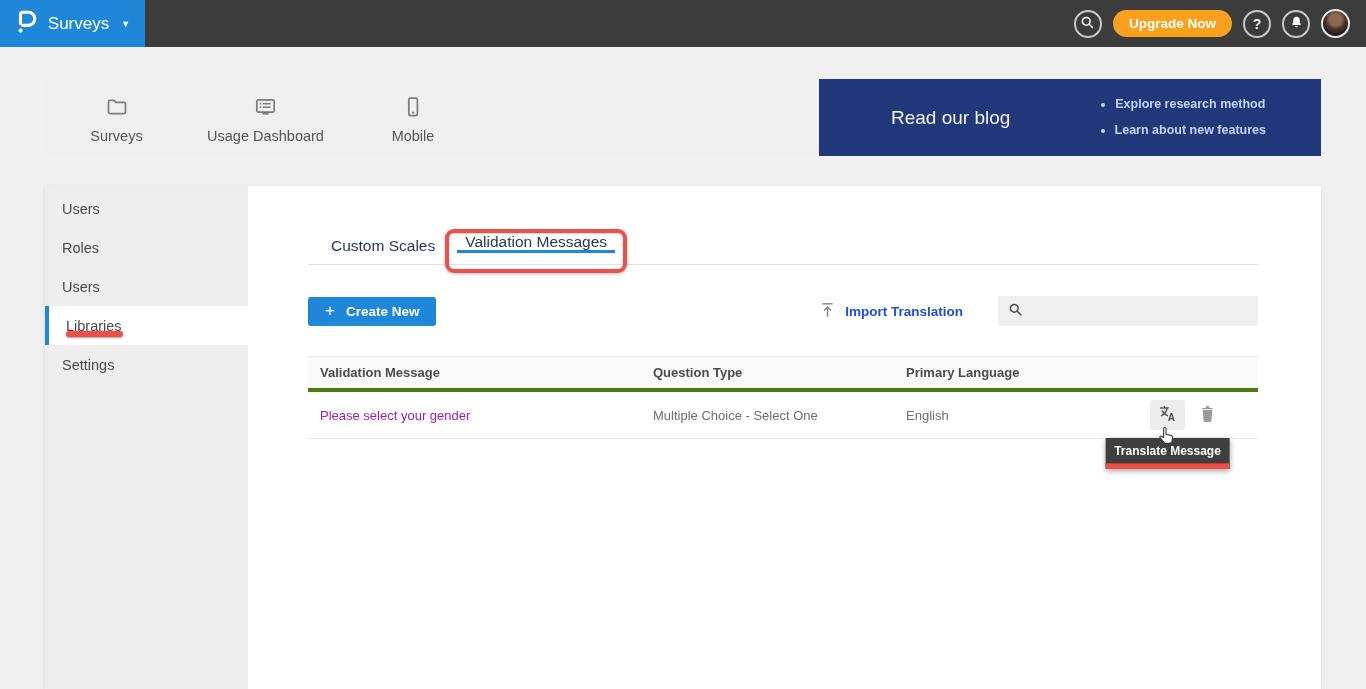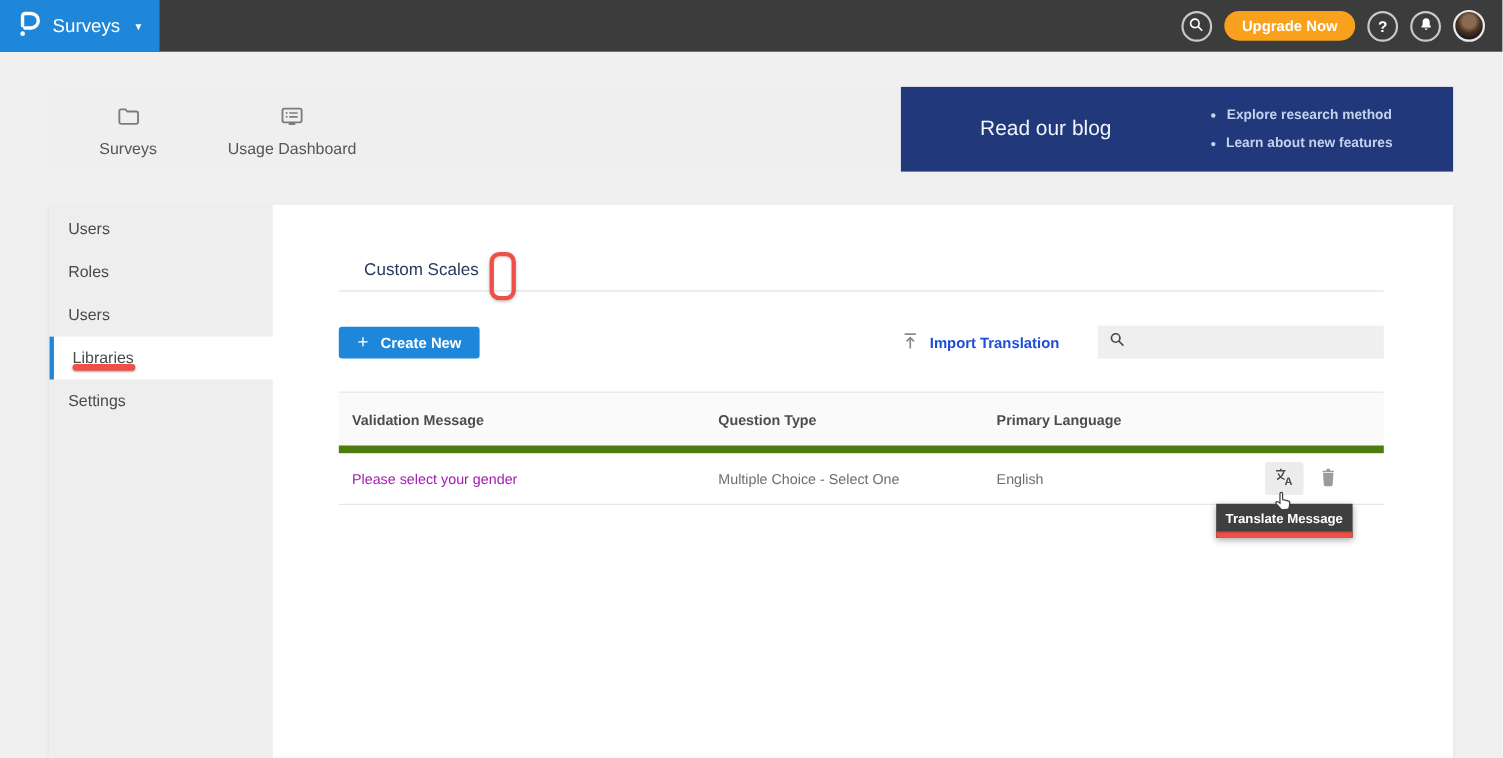--- a/index.html
+++ b/index.html
@@ -52,21 +52,21 @@
   .annot-box { position:absolute; left:-12px; right:-12px; top:-4px; bottom:-9px; border:4px solid #ee5048; border-radius:9px; box-shadow:0 1px 3px rgba(60,60,60,.35), inset 0 1px 2px rgba(60,60,60,.2); pointer-events:none; }
 
   .toolbar { margin-top:31px; display:flex; align-items:center; }
   .create-btn { height:29px; background:#1e87d9; color:#fff; border:none; border-radius:3px; font-size:13.5px; font-weight:bold; display:flex; align-items:center; gap:11px; padding:0 17px; cursor:pointer; font-family:inherit; }
   .plus-glyph { font-size:17px; font-weight:normal; margin-top:-1px; }
   .import-link { margin-left:auto; display:flex; align-items:center; gap:9px; color:#1d4ed8; font-size:13.5px; font-weight:bold; cursor:pointer; }
   .searchbox { width:260px; height:30px; background:#efeff0; margin-left:35px; display:flex; align-items:center; padding-left:10px; gap:7px; }
   .searchbox input { border:none; background:transparent; outline:none; flex:1; height:100%; font-family:inherit; font-size:13px; color:#444; }
 
   .table { margin-top:30px; }
-  .thead { display:flex; height:56px; align-items:center; background:#fafafa; border-top:1px solid #e5e5e6; border-bottom:7px solid #4d7c0f; font-size:13px; font-weight:bold; color:#4c4c4c; }
+  .thead { display:flex; height:36px; align-items:center; background:#fafafa; border-top:1px solid #e5e5e6; border-bottom:4px solid #4d7c0f; font-size:13px; font-weight:bold; color:#4c4c4c; }
   .trow  { display:flex; height:47px; align-items:center; border-bottom:1px solid #e5e5e6; font-size:13px; color:#6e6e6e; }
   .col-msg { width:345px; padding-left:12px; }
   .col-type { width:253px; }
   .col-lang { flex:1; }
   .col-actions { width:108px; display:flex; align-items:center; gap:14px; }
   .msg-link { color:#a21caf; cursor:pointer; }
 
   .translate-btn { width:35px; height:30px; background:#ececed; border:none; border-radius:3px; display:flex; align-items:center; justify-content:center; position:relative; cursor:pointer; }
   .trash-btn { background:none; border:none; cursor:pointer; display:flex; padding:0; }
 
@@ -134,20 +134,29 @@
           <circle cx="7.6" cy="8.7" r=".9" fill="#7c7c7c"></circle>
             <line x1="10" y1="8.7" x2="17.6" y2="8.7" stroke="#7c7c7c" stroke-width="1.5"></line>
           <circle cx="7.6" cy="12.2" r=".9" fill="#7c7c7c"></circle>
             <line x1="10" y1="12.2" x2="17.6" y2="12.2" stroke="#7c7c7c" stroke-width="1.5"></line>
           <rect x="9.5" y="17.2" width="6" height="2.4" fill="#7c7c7c"></rect>
         </svg>
       </span>
       <span>Usage Dashboard</span>
     </div>
 
+    <div class="nav-tab">
+      <span>
+        <svg width="24" height="24" viewBox="0 0 24 24">
+          <rect x="7.8" y="3.2" width="8.6" height="17.4" rx="2" fill="none" stroke="#7c7c7c" stroke-width="1.7"></rect>
+          <rect x="10.9" y="16.8" width="2.4" height="1.6" fill="#7c7c7c"></rect>
+        </svg>
+      </span>
+      <span>Mobile</span>
+    </div>
   </nav>
 
   <aside class="banner">
     <span class="banner-title">Read our blog</span>
     <ul class="banner-list">
       <li>Explore research method</li>
       <li>Learn about new features</li>
     </ul>
   </aside>
 </div>
@@ -171,20 +180,21 @@
     <div class="side-item">
         <span>Settings</span>
       </div>
   </nav>
 
   <section class="content">
 
     <div class="content-tabs">
       <span class="content-tab">Custom Scales</span>
       <span class="tabwrap">
+        <span class="content-tab">Validation Messages</span>
         <span class="annot-box"></span>
       </span>
     </div>
 
     <div class="toolbar">
       <button class="create-btn">
         <span class="plus-glyph">+</span>
         <span>Create New</span>
       </button>
 

